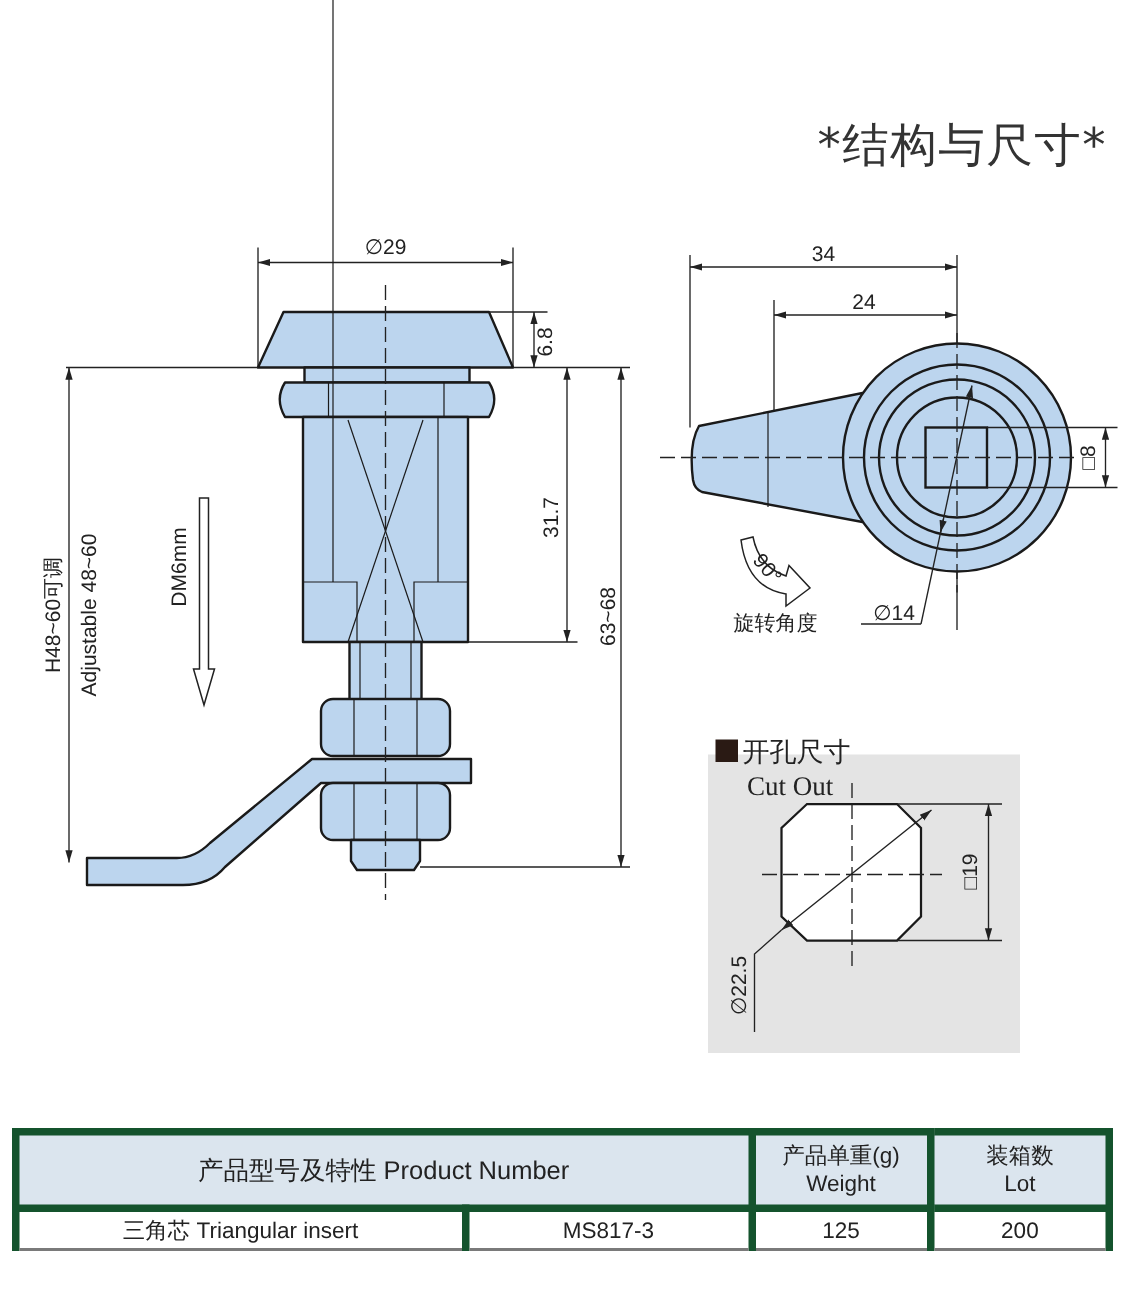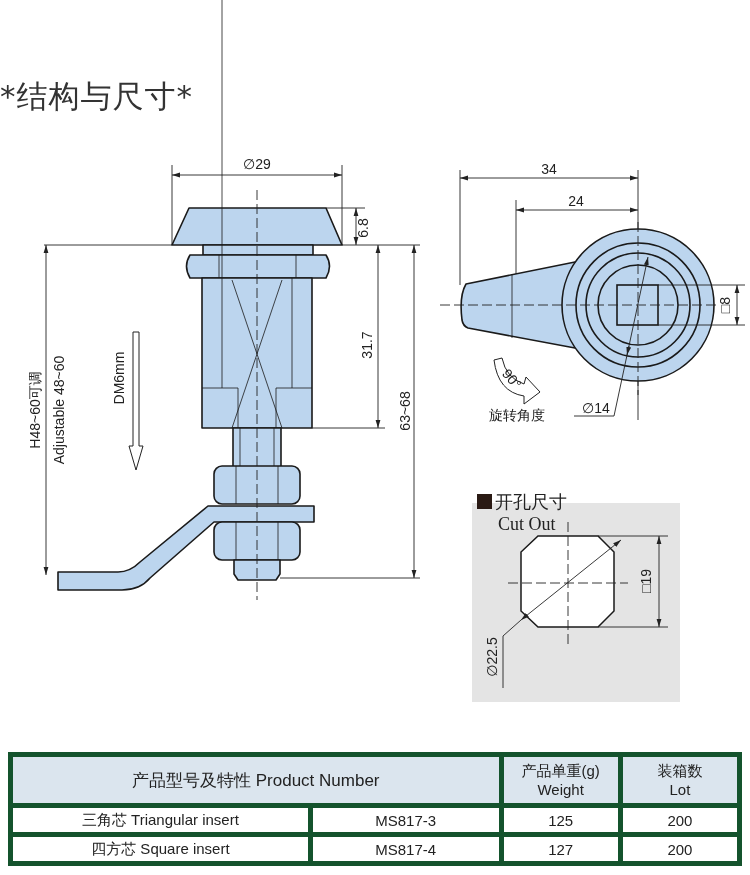--- a/index.html
+++ b/index.html
@@ -1,18 +1,18 @@
 <!DOCTYPE html>
 <html><head>
 <meta charset="utf-8">
 <style>
   html, body { margin: 0; padding: 0; background: #ffffff; }
   body { width: 750px; height: 875px; position: relative; overflow: hidden;
          font-family: "DejaVu Sans", "Liberation Sans", sans-serif; color: #222; }
-  .title { position: absolute; top: 76px; left: 0; width: 722px; text-align: left;
+  .title { position: absolute; top: 76px; left: 16px; width: 722px; text-align: right;
            font-size: 31px; letter-spacing: 1px; color: #333; }
   svg.drawing { position: absolute; left: 0; top: 0; }
   .fill { fill: #bcd5ee; stroke: #1a1a1a; stroke-width: 1.6; stroke-linejoin: round; }
   .thin { stroke: #1a1a1a; stroke-width: 0.8; fill: none; }
   .dim { stroke: #222; stroke-width: 0.9; fill: none; }
   .center { stroke: #222; stroke-width: 0.9; stroke-dasharray: 10 4; fill: none; }
   .svgtext { font-family: "Liberation Sans", sans-serif; font-size: 14px; fill: #222; }
   .cut-head { position: absolute; left: 477px; top: 448px; font-size: 18px; line-height: 23px; color: #222; margin-top: 42px; }
   .cut-head .sq { display: inline-block; width: 15px; height: 15px; background: #2a1a14; margin-right: 3px; vertical-align: -1px; }
   .cut-head .en { padding-left: 21px; font-family: Liberation Serif, serif; }
@@ -173,20 +173,14 @@
       </th>
     </tr>
   </thead>
   <tbody>
     <tr>
       <td>三角芯 Triangular insert</td>
       <td>MS817-3</td>
       <td>125</td>
       <td>200</td>
     </tr>
-    <tr>
-      <td>四方芯 Square insert</td>
-      <td>MS817-4</td>
-      <td>127</td>
-      <td>200</td>
-    </tr>
   </tbody>
 </table>
 
 </body></html>

